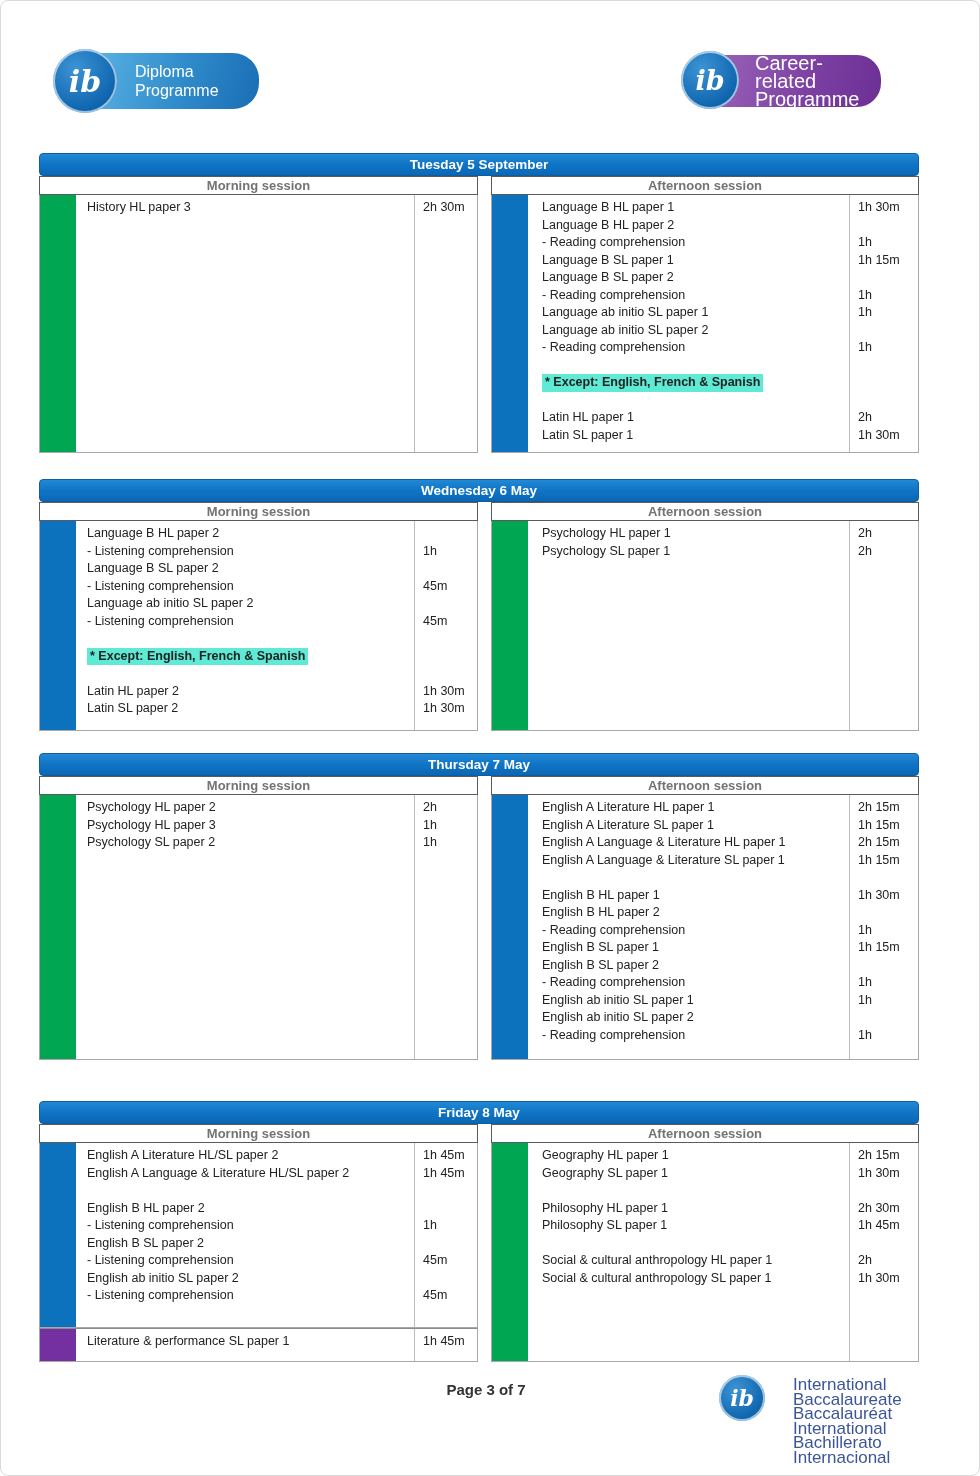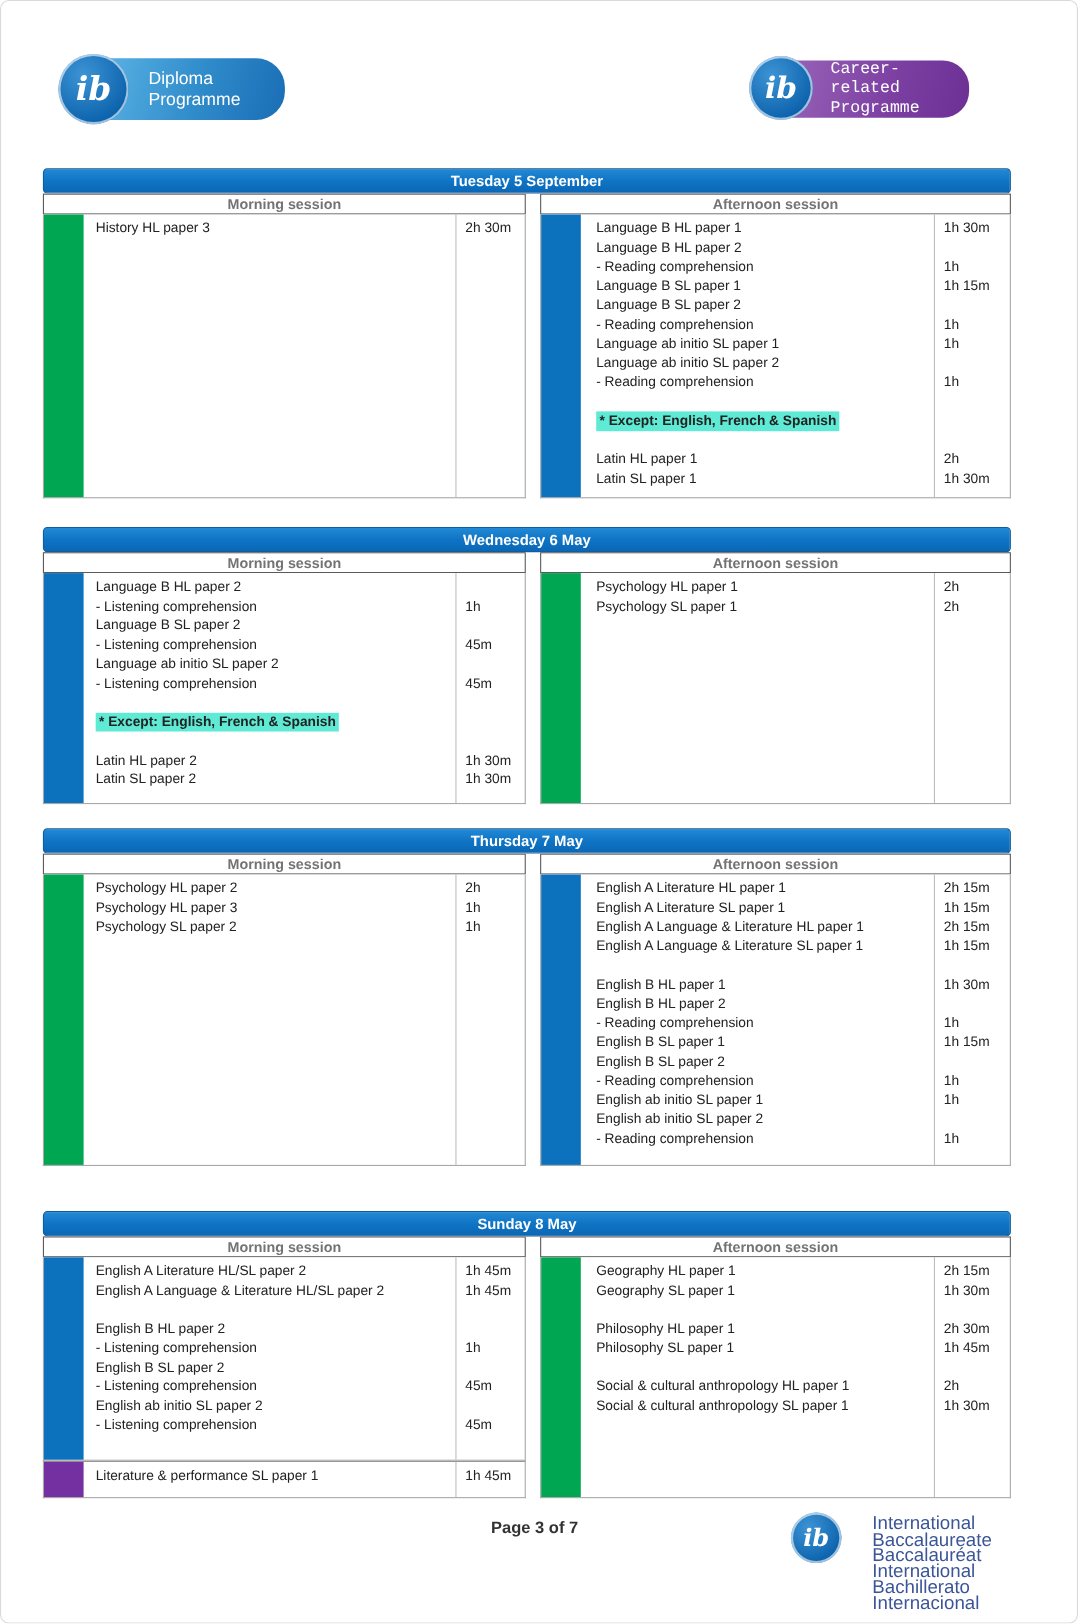--- a/index.html
+++ b/index.html
@@ -7,22 +7,22 @@
   .page { position:relative; width:980px; height:1476px; box-sizing:border-box;
           border:1px solid #d9d9d9; border-radius:8px; background:#fff; overflow:hidden; }
 
   
   .logo { position:absolute; }
   .banner { position:absolute; box-sizing:border-box; color:#fff; display:flex; flex-direction:column; justify-content:center; }
   .dp-banner { left:34px; top:4px; width:172px; height:56px; padding-left:48px;
                border-radius:6px 26px 26px 6px; font-size:16px; line-height:19px;
                background:linear-gradient(105deg,#5cb5e6 0%,#2f8bca 55%,#1a6db5 100%); }
   .cr-banner { left:30px; top:4px; width:170px; height:52px; padding-left:44px;
-               border-radius:6px 24px 24px 6px; font-size:15px; line-height:18px;
-               background:linear-gradient(105deg,#9a64b8 0%,#7b3fa2 60%,#6c2f94 100%);font-family:Liberation Mono, monospace; }
+               border-radius:6px 24px 24px 6px; font-size:20px; line-height:18px;
+               background:linear-gradient(105deg,#9a64b8 0%,#7b3fa2 60%,#6c2f94 100%); }
   .ib-circle { position:absolute; border-radius:50%; display:flex; align-items:center; justify-content:center;
                color:#fff; font-family:"DejaVu Serif", serif; font-style:italic; font-weight:bold;
                background:radial-gradient(circle at 35% 30%, #3c93d4, #0d64ad 72%);
                box-shadow:0 0 0 2px rgba(255,255,255,.6) inset; }
   .dp-circle { left:0; top:0; width:64px; height:64px; font-size:30px; }
   .cr-circle { left:0; top:0; width:58px; height:58px; font-size:27px; }
 
   
   .tables { position:absolute; left:38px; top:152px; width:880px; }
   .day-table { width:880px; }
@@ -327,21 +327,21 @@
                 <div class="row">
             <div class="name">- Reading comprehension</div>
             <div class="dur">1h</div>
           </div>
        </div>
             </div>
           </div>
      </div>
       </div>
       <div class="day-table" style="margin-bottom: 0px;">
-        <div class="day-header" style="background:linear-gradient(#2189d6, #0F74C4, #0a67b6)">Sunday 8 May</div>
+        <div class="day-header" style="background:linear-gradient(#2189d6, #0F74C4, #0a67b6)">Friday 8 May</div>
      <div class="session-row">
        <div class="session-box morning">Morning session</div>
        <div class="col-gap"></div>
        <div class="session-box afternoon">Afternoon session</div>
      </div>
      <div class="body-row" style="min-height:219px">
        <div class="half morning">
             <div class="block grow">
               <div class="color-bar" style="background:#0C72BE"></div>
        <div class="rows">

